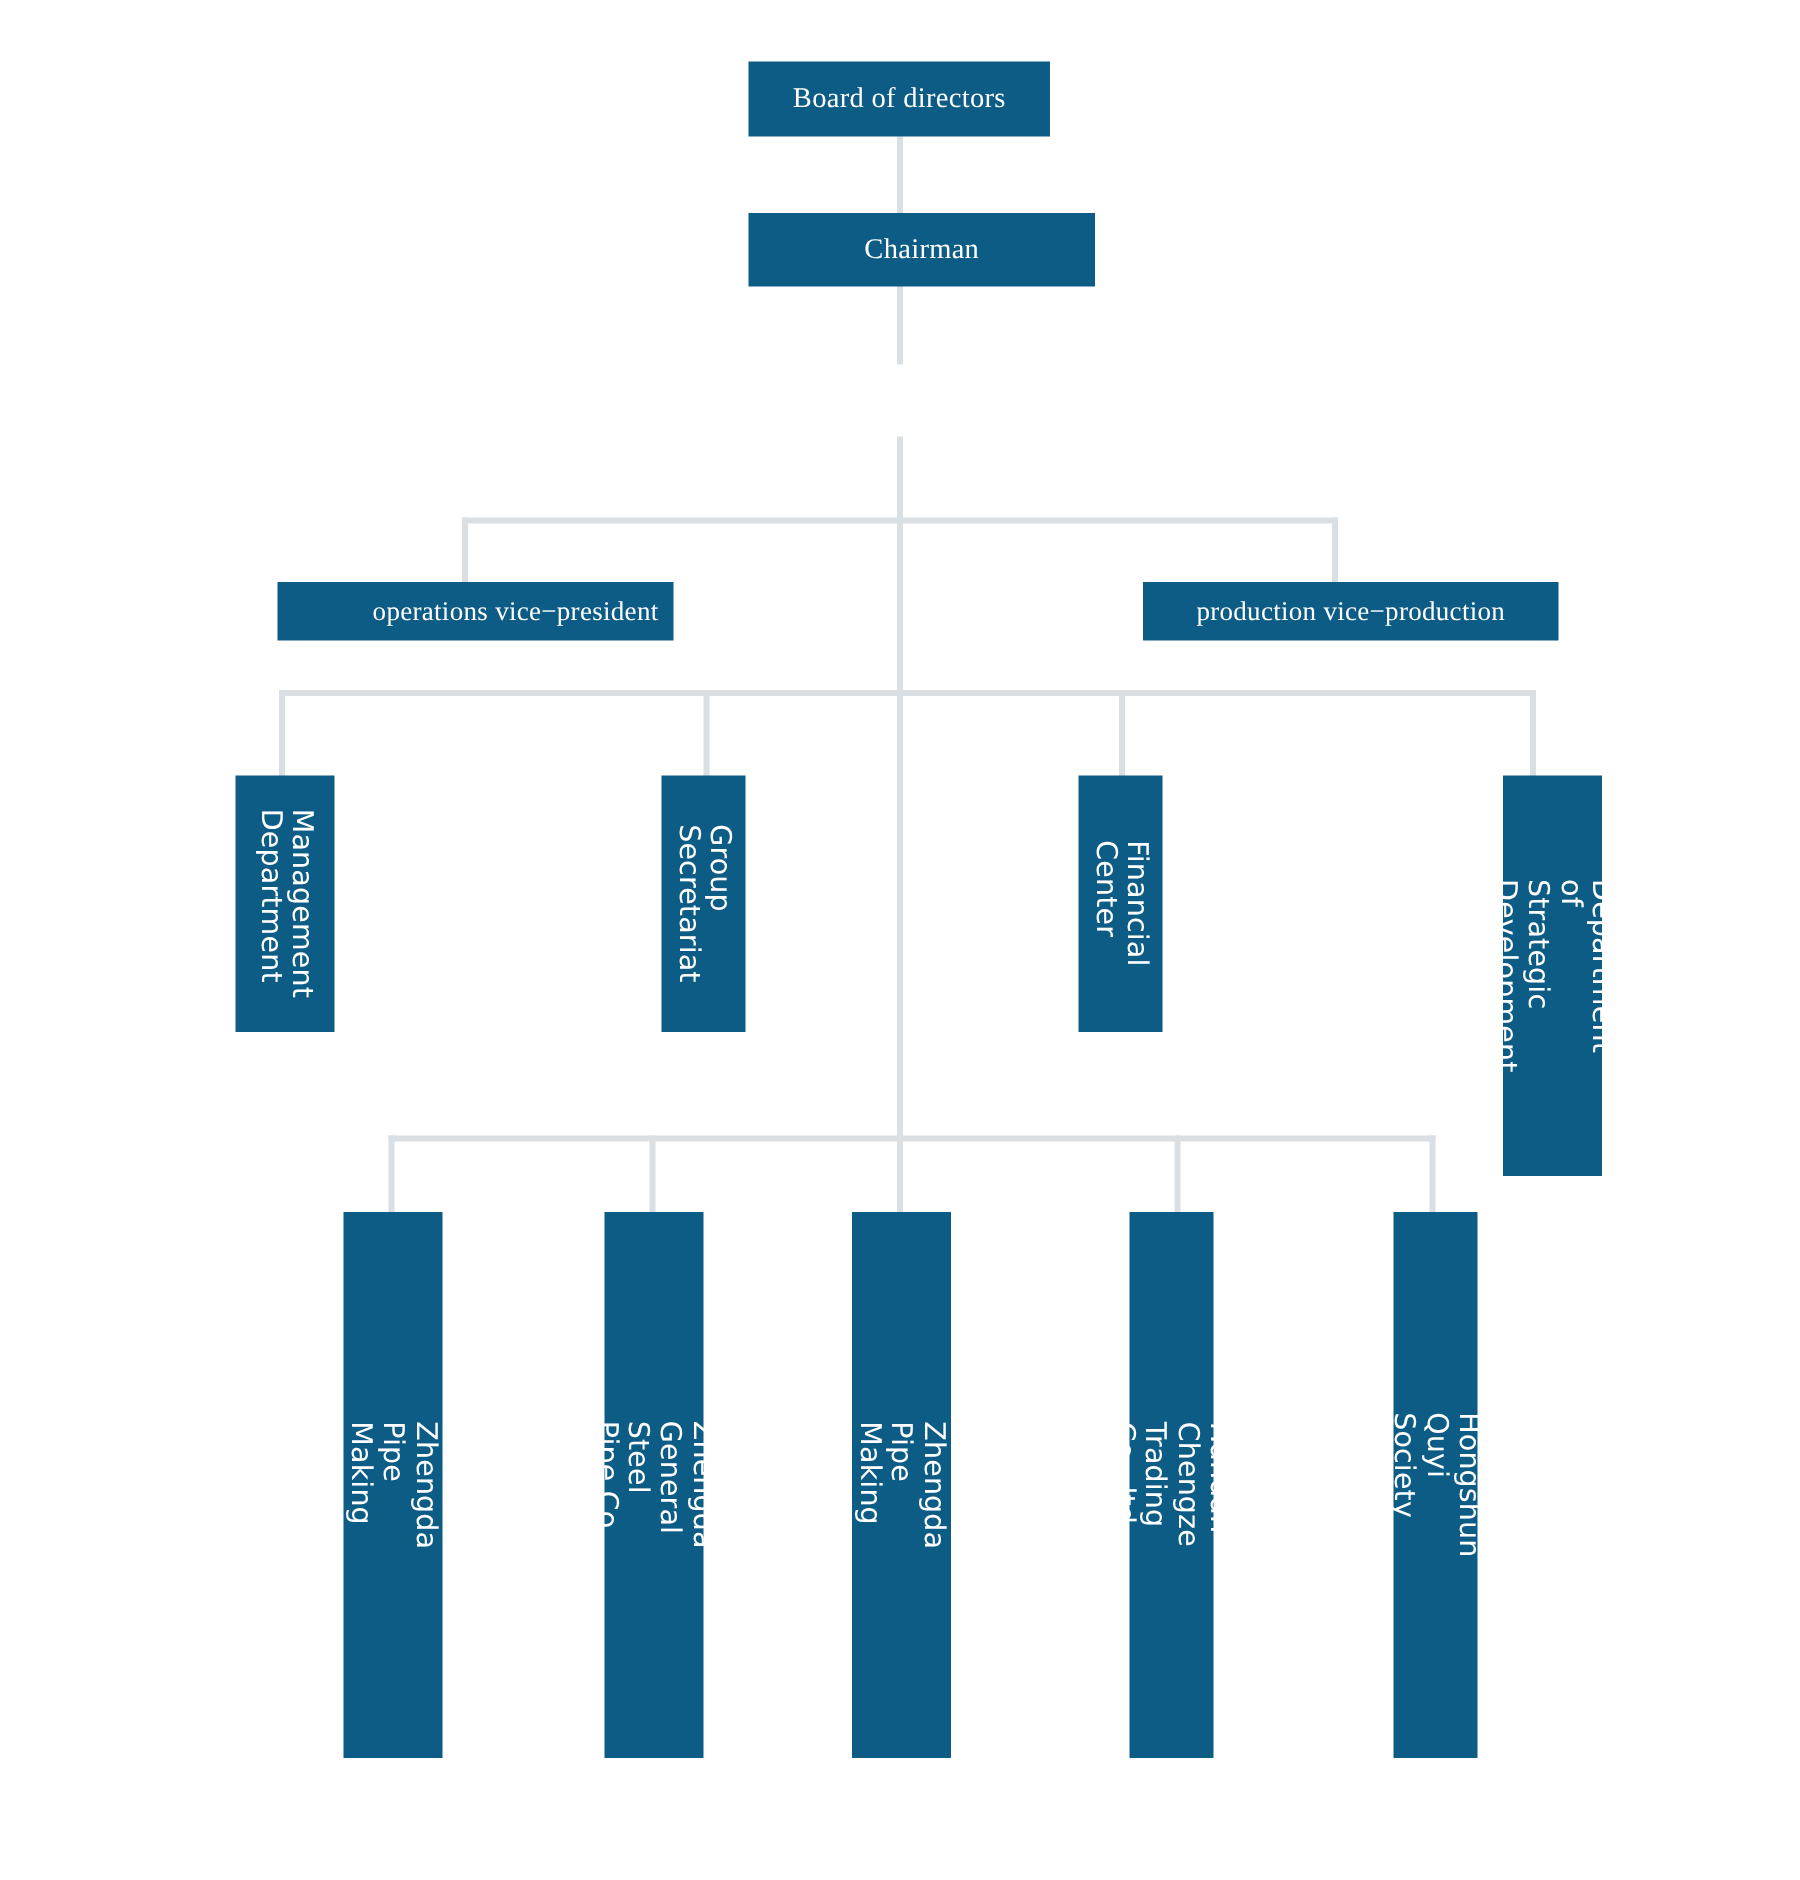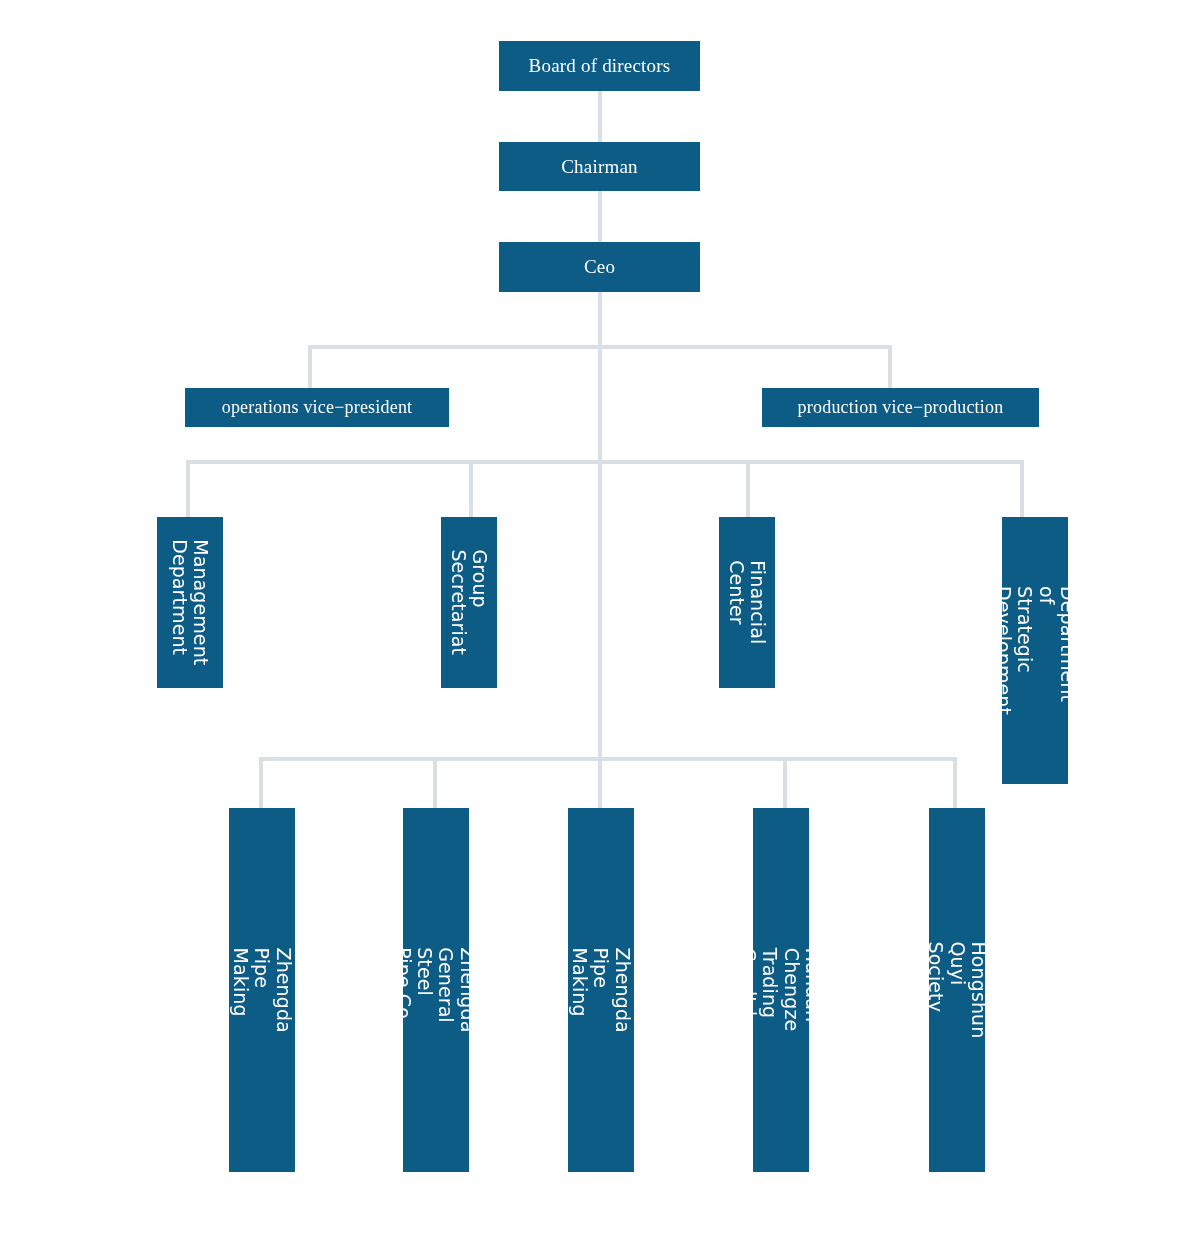--- a/index.html
+++ b/index.html
@@ -107,29 +107,26 @@
   <div class="conn" style="left:259px; top:757px; width:4px; height:52px;"></div>
   <div class="conn" style="left:433px; top:757px; width:4px; height:52px;"></div>
   <div class="conn" style="left:598px; top:757px; width:4px; height:52px;"></div>
   <div class="conn" style="left:783px; top:757px; width:4px; height:52px;"></div>
   <div class="conn" style="left:953px; top:757px; width:4px; height:52px;"></div>
 
   <div class="node horiz" style="left:499px; top:41px; width:201px; height:50px;">
     <span>Board of directors</span>
   </div>
 
-  <div class="node horiz" style="left:499px; top:142px; width:201px; height:49px;">
+  <div class="node horiz" style="left:499px; top:142px; width:231px; height:49px;">
     <span>Chairman</span>
   </div>
 
-  <div class="node horiz" style="left:499px; top:242px; width:201px; height:50px;">
-    <span>Ceo</span>
-  </div>
 
-  <div class="node horiz small" style="left:185px; top:388px; width:264px; height:39px;">
+  <div class="node horiz small" style="left:185px; top:388px; width:264px; height:39px;justify-content:flex-end;">
     <span>operations vice−president</span>
   </div>
   <div class="node horiz small" style="left:762px; top:388px; width:277px; height:39px;">
     <span>production vice−production</span>
   </div>
 
   <div class="node vert" style="left:157px; top:517px; width:66px; height:171px;">
     <div class="vwrap">
       <span class="vlabel" style="width: 171px; max-width: 171px;">Management
 Department</span>

